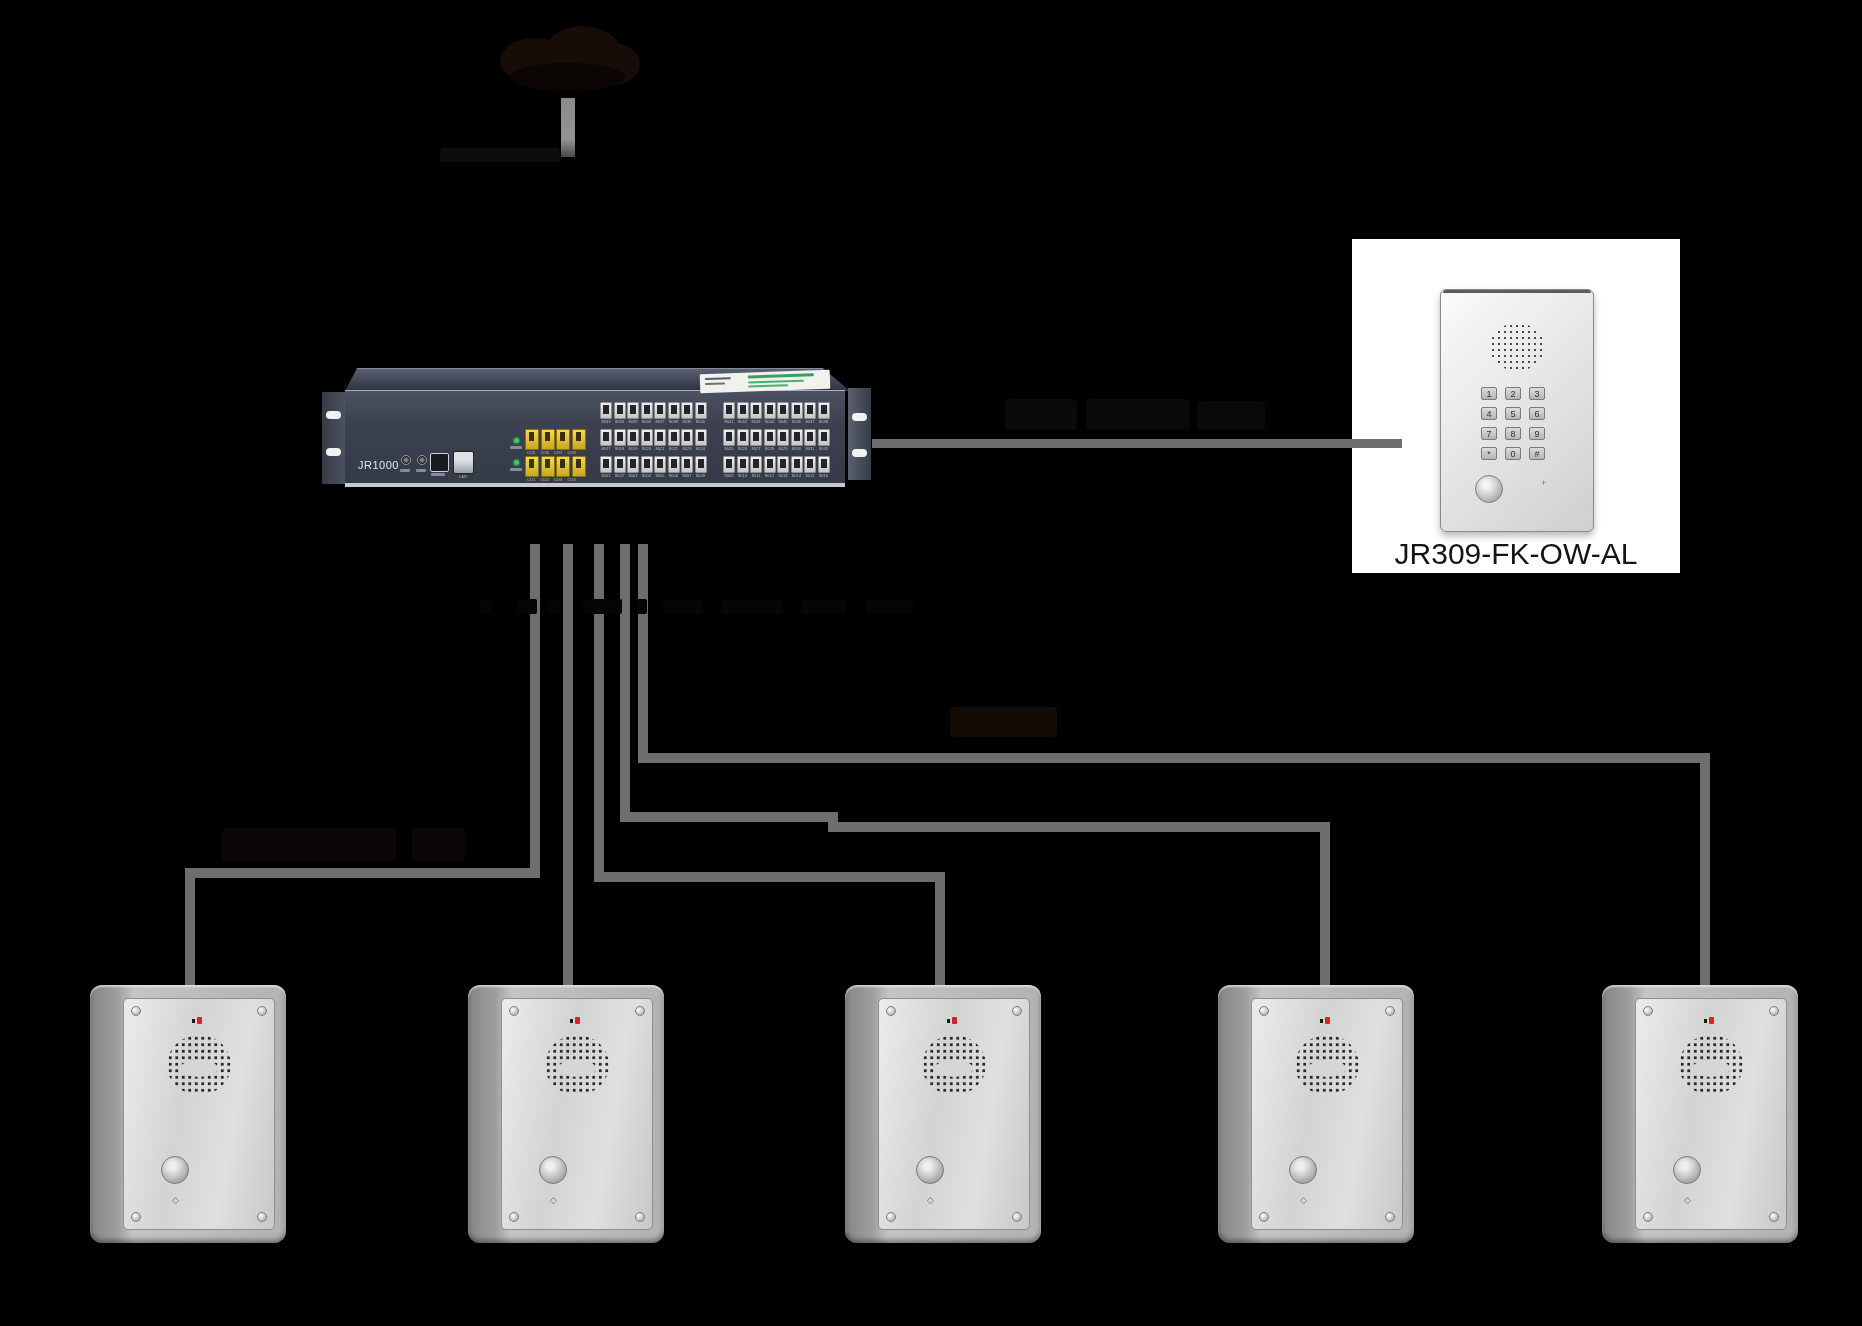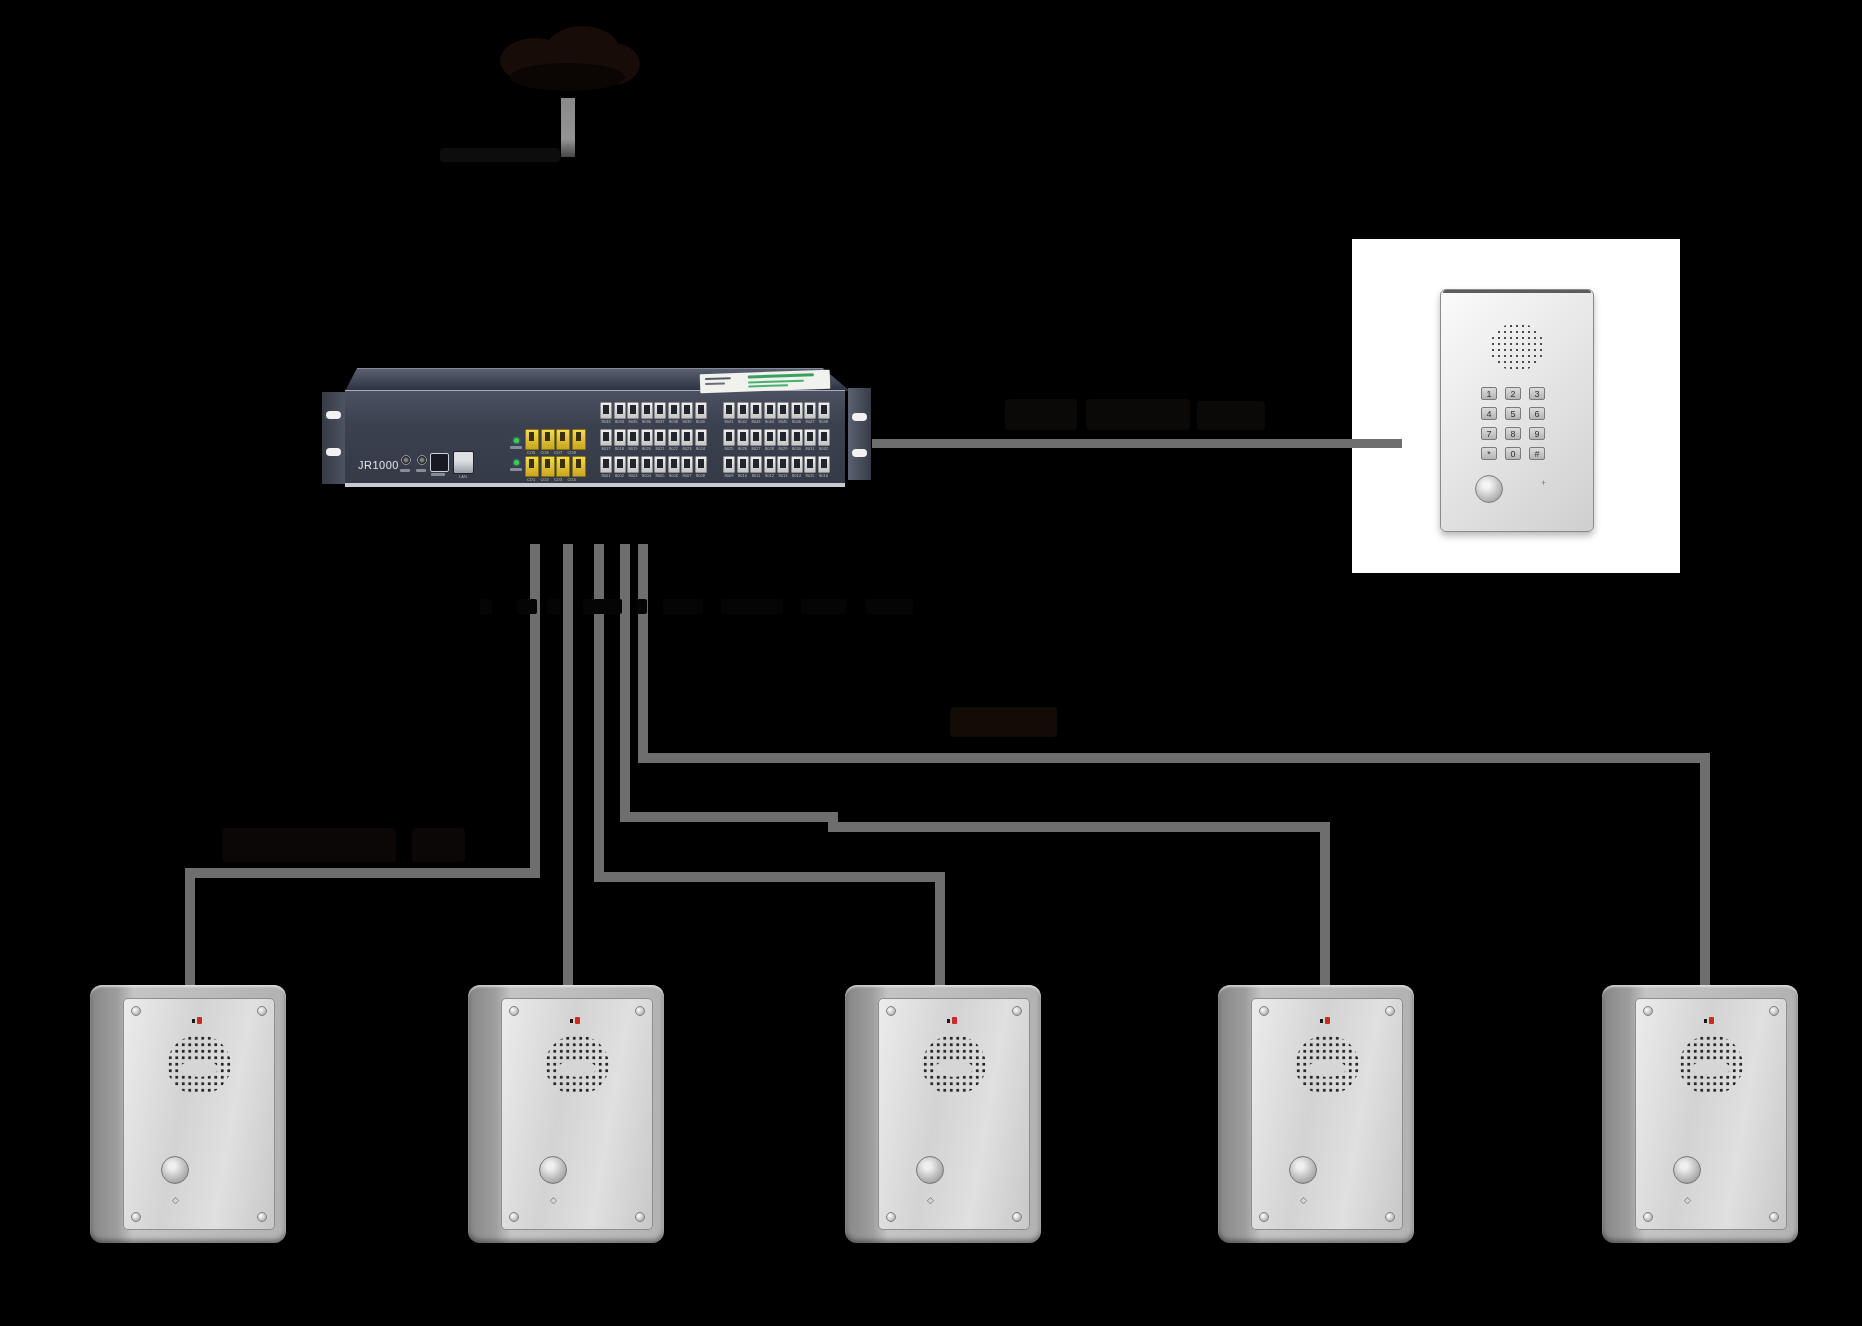--- a/index.html
+++ b/index.html
@@ -334,20 +334,21 @@
           <div class="key" style="left: 0px; top: 40px;">7</div>
           <div class="key" style="left: 24px; top: 40px;">8</div>
           <div class="key" style="left: 48px; top: 40px;">9</div>
           <div class="key" style="left: 0px; top: 60px;">*</div>
           <div class="key" style="left: 24px; top: 60px;">0</div>
           <div class="key" style="left: 48px; top: 60px;">#</div>
         </div>
       <div class="callbtn"></div>
       <div class="cross">+</div>
     </div>
+    <div class="model309">JR309-FK-OW-AL</div>
   </div>
 
   <div id="intercoms">
       <div class="icom" style="left: 90px;">
       <div class="iface">
         <span class="screw" style="left:7px;top:7px;"></span>
         <span class="screw" style="right:7px;top:7px;"></span>
         <span class="screw" style="left:7px;bottom:7px;"></span>
         <span class="screw" style="right:7px;bottom:7px;"></span>
         <span class="rled"></span>

